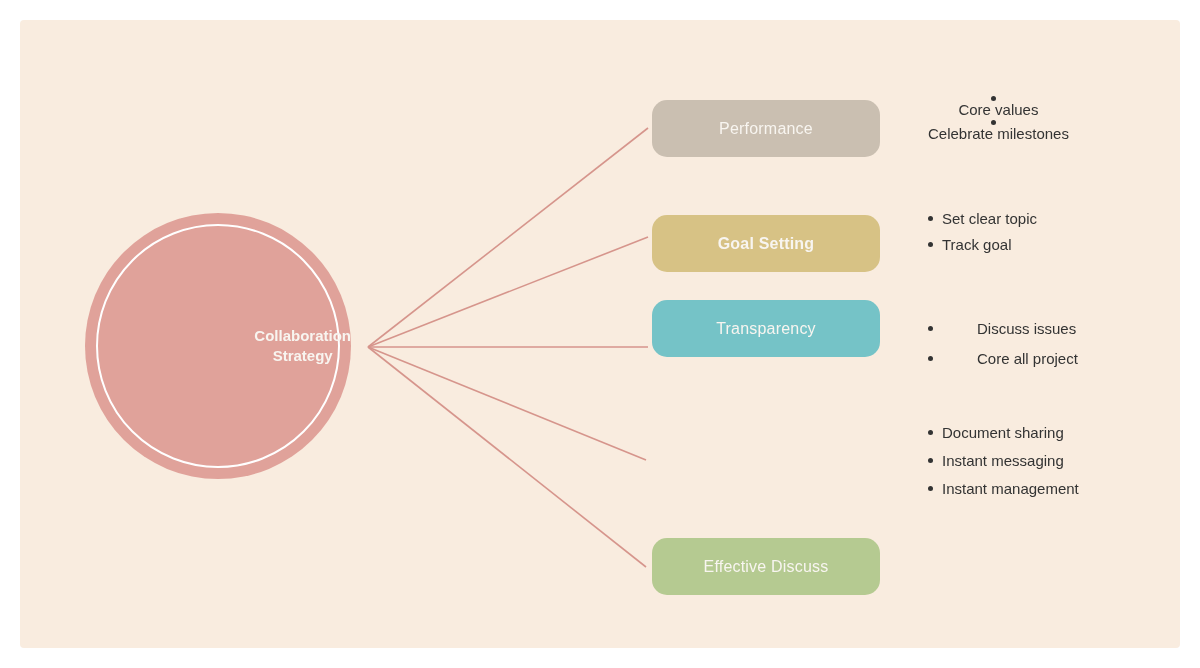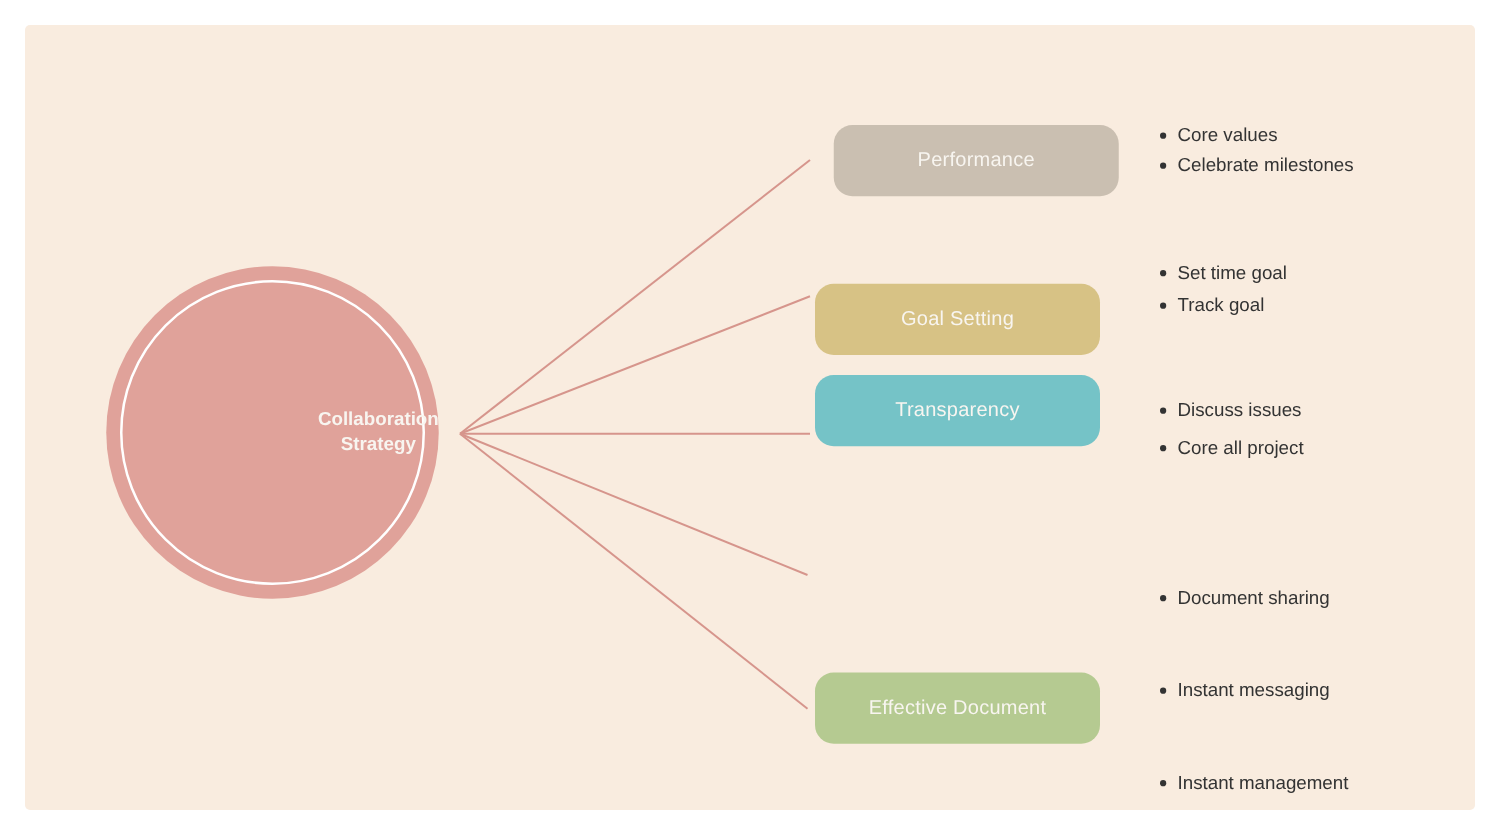--- a/index.html
+++ b/index.html
@@ -69,22 +69,22 @@
     width: 228px;
     height: 57px;
     border-radius: 15px;
     display: flex;
     align-items: center;
     justify-content: center;
     color: var(--node-text, #f5f2ec);
     font-size: 16px;
     letter-spacing: 0.2px;
   }
-  .box0 { top: 100px; background: var(--branch0, #cabfb1); margin-left: 15px; }
-  .box1 { top: 227px; background: var(--branch1, #d7c285); }
+  .box0 { top: 100px; background: var(--branch0, #cabfb1); }
+  .box1 { top: 215px; background: var(--branch1, #d7c285); font-weight: bold; }
   .box2 { top: 300px; background: var(--branch2, #75c3c7); }
   .box3 { top: 430px; background: var(--branch3, #e5bda3); }
   .box4 { top: 538px; background: var(--branch4, #b5ca91); }
   .bullets {
     position: absolute;
     left: 928px;
     color: var(--bullet-text, #333333);
     font-size: 15px;
   }
   .bullets .row {
@@ -92,24 +92,24 @@
     align-items: center;
   }
   .dot {
     width: 5px;
     height: 5px;
     border-radius: 50%;
     background: var(--bullet-text, #333333);
     margin-right: 9px;
     flex: 0 0 auto;
   }
-  .g0 { top: 96px; }  .g0 .row { height: 24px; }
+  .g0 { top: 96px; }  .g0 .row { height: 24px; flex-direction: column; }
   .g1 { top: 205px; } .g1 .row { height: 26px; }
-  .g2 { top: 313px; } .g2 .row { height: 30px; }
-  .g3 { top: 418px; } .g3 .row { height: 28px; margin-top: 46px; }
+  .g2 { top: 313px; } .g2 .row { height: 30px; gap: 35px; }
+  .g3 { top: 418px; } .g3 .row { height: 28px; }
   .g4 { top: 531px; } .g4 .row { height: 29px; }
 </style>
 </head>
 <body>
 
 <div class="stage">
   <div class="panel"></div>
 
   <svg class="connectors" viewBox="0 0 1200 668">
     <line x1="368" y1="347" x2="648" y2="128"></line>
@@ -130,38 +130,38 @@
   <div class="box box0">
     <span>Performance</span>
   </div>
   <div class="box box1">
     <span>Goal Setting</span>
   </div>
   <div class="box box2">
     <span>Transparency</span>
   </div>
   <div class="box box4">
-    <span>Effective Document</span>
+    <span>Effective Discuss</span>
   </div>
 
   <div class="bullets g0">
     <div class="row">
       <span class="dot"></span>
       <span>Core values</span>
     </div>
     <div class="row">
       <span class="dot"></span>
       <span>Celebrate milestones</span>
     </div>
   </div>
 
   <div class="bullets g1">
     <div class="row">
       <span class="dot"></span>
-      <span>Set time goal</span>
+      <span>Set clear topic</span>
     </div>
     <div class="row">
       <span class="dot"></span>
       <span>Track goal</span>
     </div>
   </div>
 
   <div class="bullets g2">
     <div class="row">
       <span class="dot"></span>

